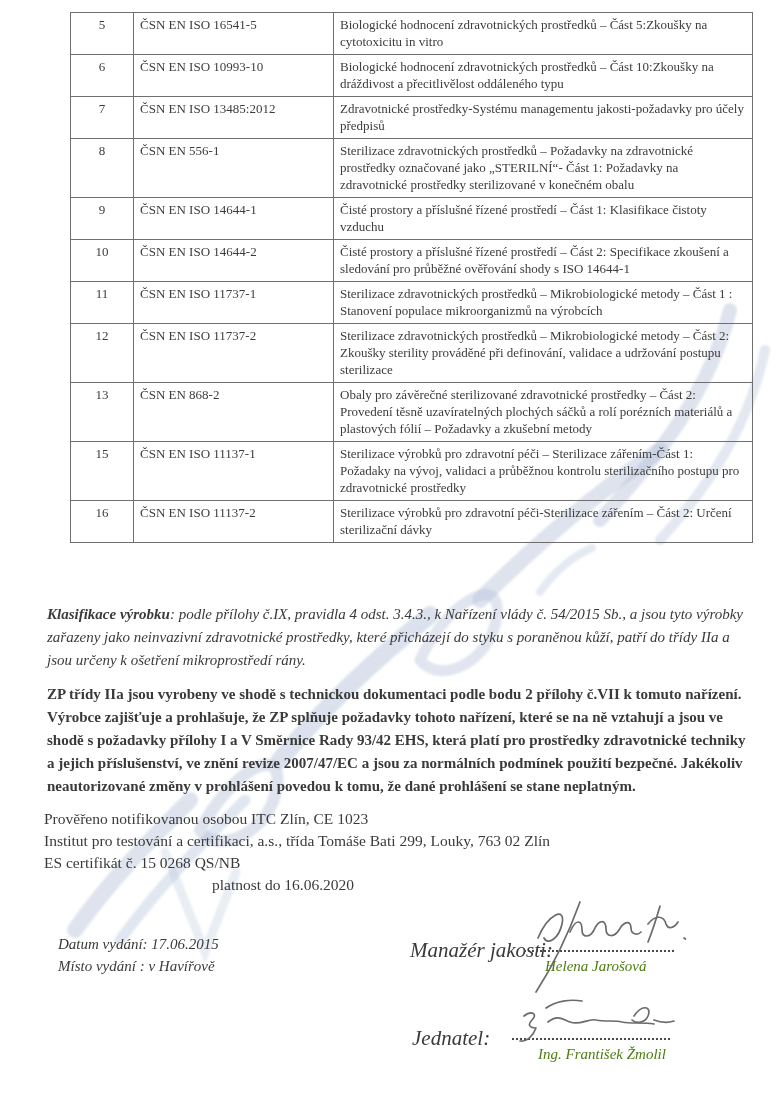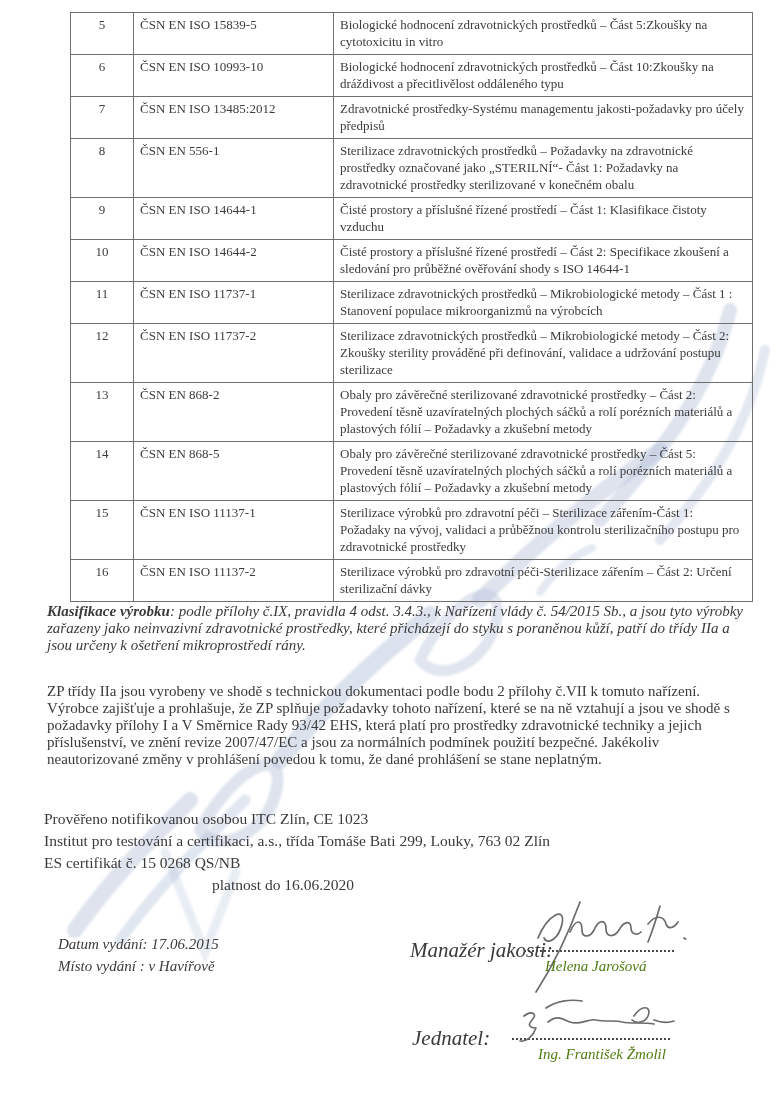--- a/index.html
+++ b/index.html
@@ -25,24 +25,24 @@
   }
   table.standards td{
     border:1px solid #6f6f6f;
     vertical-align:top;
     padding:3px 6px 4px 6px;
   }
   td.c-num{width:50px;text-align:center;}
   td.c-std{width:187px;}
   td.c-desc{width:406px;padding-left:8px;}
   
-  .para{position:absolute;z-index:1;font-size:15px;line-height:17px;}
+  .para{position:absolute;z-index:1;font-size:15px;line-height:23px;}
   .p-class{left:47px;top:588px;width:706px;font-style:italic;}
   .p-class b{font-weight:bold;}
-  .p-comp{left:47px;top:668px;width:700px;}
+  .p-comp{left:47px;top:668px;width:700px;font-weight:bold;}
   .cert{position:absolute;left:44px;top:808px;z-index:1;font-size:15.5px;line-height:22px;}
   .cert .indent{padding-left:168px;}
   
   .foot-left{position:absolute;left:58px;top:933px;z-index:1;font-style:italic;font-size:15px;line-height:22px;}
   .sig-label{position:absolute;z-index:1;font-style:italic;font-size:21px;}
   .lbl-qm{left:410px;top:938px;}
   .lbl-dir{left:412px;top:1026px;}
   .dotline{position:absolute;z-index:1;border-bottom:2px dotted #4a4a4a;height:0;}
   .dot1{left:524px;top:950px;width:150px;}
   .dot2{left:512px;top:1038px;width:158px;}
@@ -70,21 +70,21 @@
     <path d="M 540 592 C 555 570 575 555 592 548" stroke-width="8" opacity="0.35" stroke="#b5c2da"></path>
     <path d="M 600 520 C 660 455 710 390 730 310" stroke-width="14" opacity="0.45" stroke="#b5c2da"></path>
     <path d="M 660 540 C 715 480 750 420 765 350" stroke-width="10" opacity="0.38" stroke="#b5c2da"></path>
   </svg>
 
   <div class="tbl-wrap">
     <table class="standards">
       <tbody id="standards-body">
     <tr>
       <td class="c-num">5</td>
-      <td class="c-std">ČSN EN ISO 15839-5</td>
+      <td class="c-std">ČSN EN ISO 16541-5</td>
       <td class="c-desc">Biologické hodnocení zdravotnických prostředků – Část 5:Zkoušky na cytotoxicitu in vitro</td>
     </tr>
 
     <tr>
       <td class="c-num">6</td>
       <td class="c-std">ČSN EN ISO 10993-10</td>
       <td class="c-desc">Biologické hodnocení zdravotnických prostředků – Část 10:Zkoušky na dráždivost a přecitlivělost oddáleného typu</td>
     </tr>
 
     <tr>
@@ -122,25 +122,20 @@
       <td class="c-std">ČSN EN ISO 11737-2</td>
       <td class="c-desc">Sterilizace zdravotnických prostředků – Mikrobiologické metody – Část 2: Zkoušky sterility prováděné při definování, validace a udržování postupu sterilizace</td>
     </tr>
 
     <tr>
       <td class="c-num">13</td>
       <td class="c-std">ČSN EN 868-2</td>
       <td class="c-desc">Obaly pro závěrečné sterilizované zdravotnické prostředky – Část 2: Provedení těsně uzavíratelných plochých sáčků a rolí porézních materiálů a plastových fólií – Požadavky a zkušební metody</td>
     </tr>
 
-    <tr>
-      <td class="c-num">14</td>
-      <td class="c-std">ČSN EN 868-5</td>
-      <td class="c-desc">Obaly pro závěrečné sterilizované zdravotnické prostředky – Část 5: Provedení těsně uzavíratelných plochých sáčků a rolí porézních materiálů a plastových fólií – Požadavky a zkušební metody</td>
-    </tr>
 
     <tr>
       <td class="c-num">15</td>
       <td class="c-std">ČSN EN ISO 11137-1</td>
       <td class="c-desc">Sterilizace výrobků pro zdravotní péči – Sterilizace zářením-Část 1: Požadaky na vývoj, validaci a průběžnou kontrolu sterilizačního postupu pro zdravotnické prostředky</td>
     </tr>
 
     <tr>
       <td class="c-num">16</td>
       <td class="c-std">ČSN EN ISO 11137-2</td>

